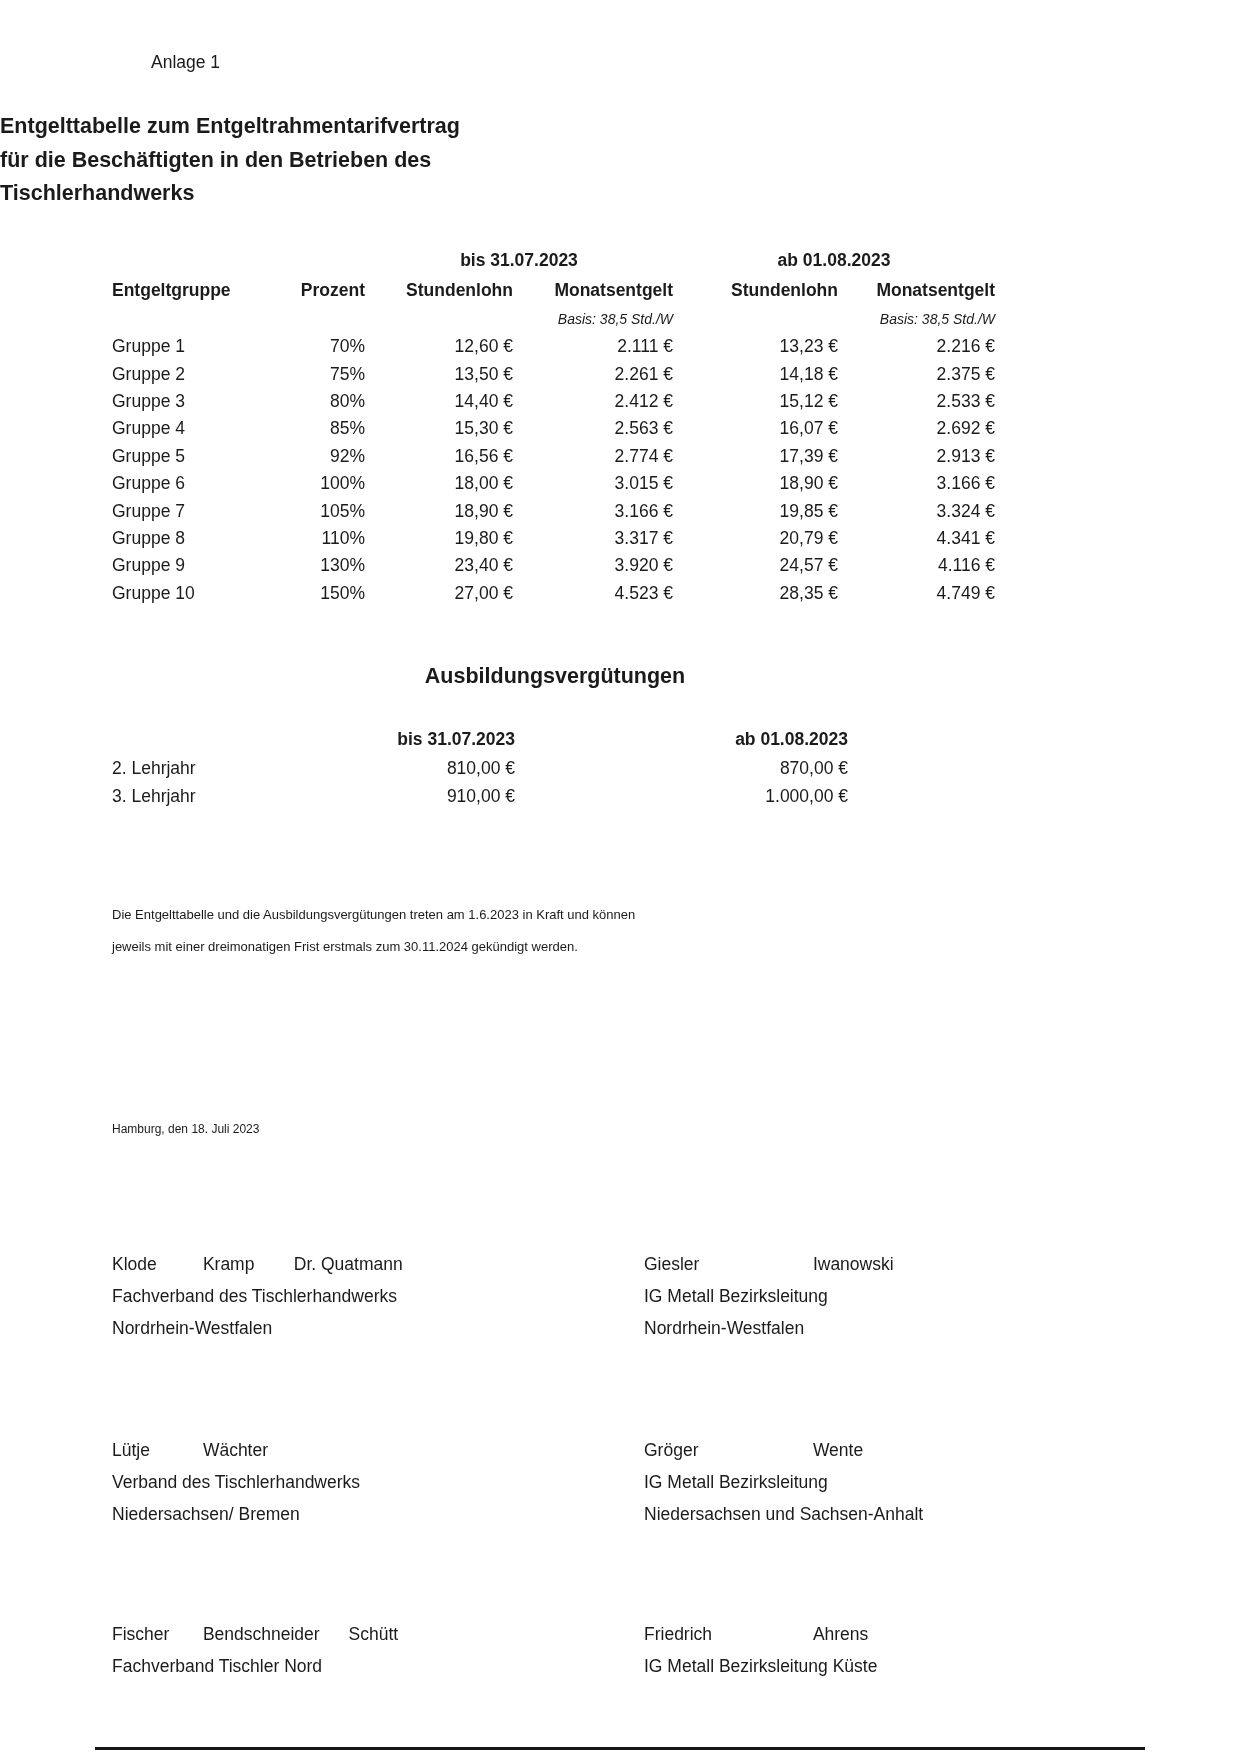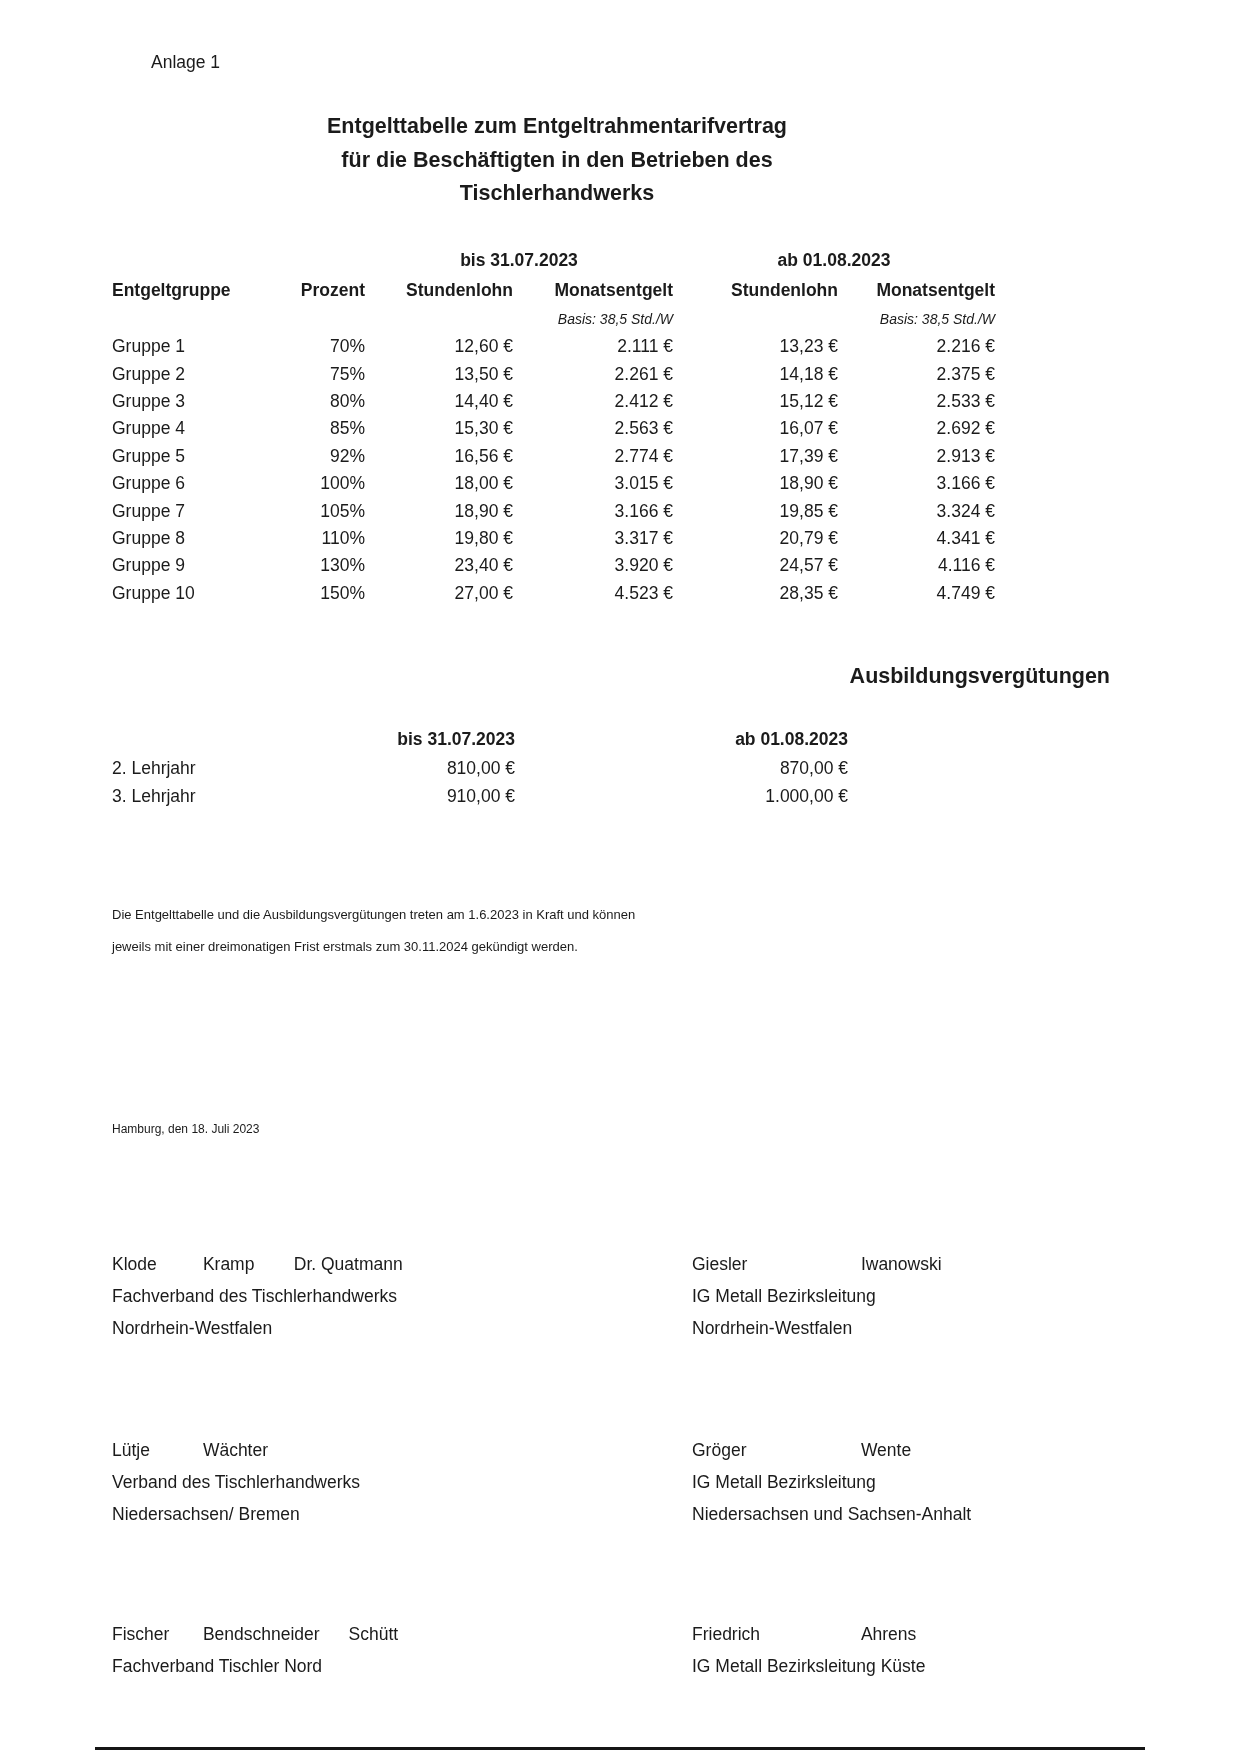--- a/index.html
+++ b/index.html
@@ -6,54 +6,54 @@
   body{
     width:1239px;height:1752px;position:relative;background:#ffffff;
     font-family:"Liberation Sans", sans-serif;color:#1b1b1b;overflow:hidden;
   }
   .abs{position:absolute;}
 
   
   .annex{top:52px;left:112px;font-size:17.5px;margin-left:39px;}
 
   
-  .title-block{top:110px;left:0;width:1114px;text-align:center;font-weight:bold;font-size:21.5px;line-height:33.5px;}
+  .title-block{top:110px;left:0;width:1114px;font-weight:bold;font-size:21.5px;line-height:33.5px;}
 
   
   .wage-table{top:245px;left:112px;width:883px;}
   .trow{display:grid;grid-template-columns:128px 125px 148px 160px 165px 157px;align-items:center;}
   .trow.phead{height:30px;font-weight:bold;font-size:17.5px;}
   .trow.chead{height:30px;font-weight:bold;font-size:17.5px;}
   .trow.basis{height:28px;font-style:italic;font-size:14px;}
   .trow.data{height:27.4px;font-size:17.5px;}
   .cell.l{text-align:left;}
   .cell.r{text-align:right;}
   .span34{grid-column:3/5;text-align:center;}
   .span56{grid-column:5/7;text-align:center;}
   .col4{grid-column:4;}
   .col6{grid-column:6;}
 
   
-  .training-heading{top:664px;left:0;width:1110px;text-align:right;font-weight:bold;font-size:21.5px;}
+  .training-heading{top:664px;left:0;width:1110px;text-align:center;font-weight:bold;font-size:21.5px;}
   .training-table{top:724px;left:112px;width:736px;}
   .ttrow{display:grid;grid-template-columns:188px 215px 333px;align-items:center;}
   .ttrow.head{height:30px;font-weight:bold;font-size:17.5px;}
   .ttrow.data{height:28px;font-size:17.5px;}
 
   
   .validity{top:899px;left:112px;width:920px;font-size:13px;line-height:32px;}
 
   
   .place-date{top:1122px;left:112px;font-size:12px;}
 
   
   .sig-group{left:0;width:1239px;font-size:17.5px;line-height:32px;}
   .sig-block{position:absolute;top:0;}
   .sig-left{left:112px;}
-  .sig-right{left:692px;}
+  .sig-right{left:644px;}
   .sig-name{display:inline-block;min-width:62px;margin-right:24px;}
   .sig-right .sig-name{min-width:140px;}
   .sig-name:last-child{margin-right:0;min-width:0;}
 
   
   .bottom-edge{top:1747px;left:95px;width:1050px;height:3px;background:#161616;}
 </style>
 </head>
 <body>
 

